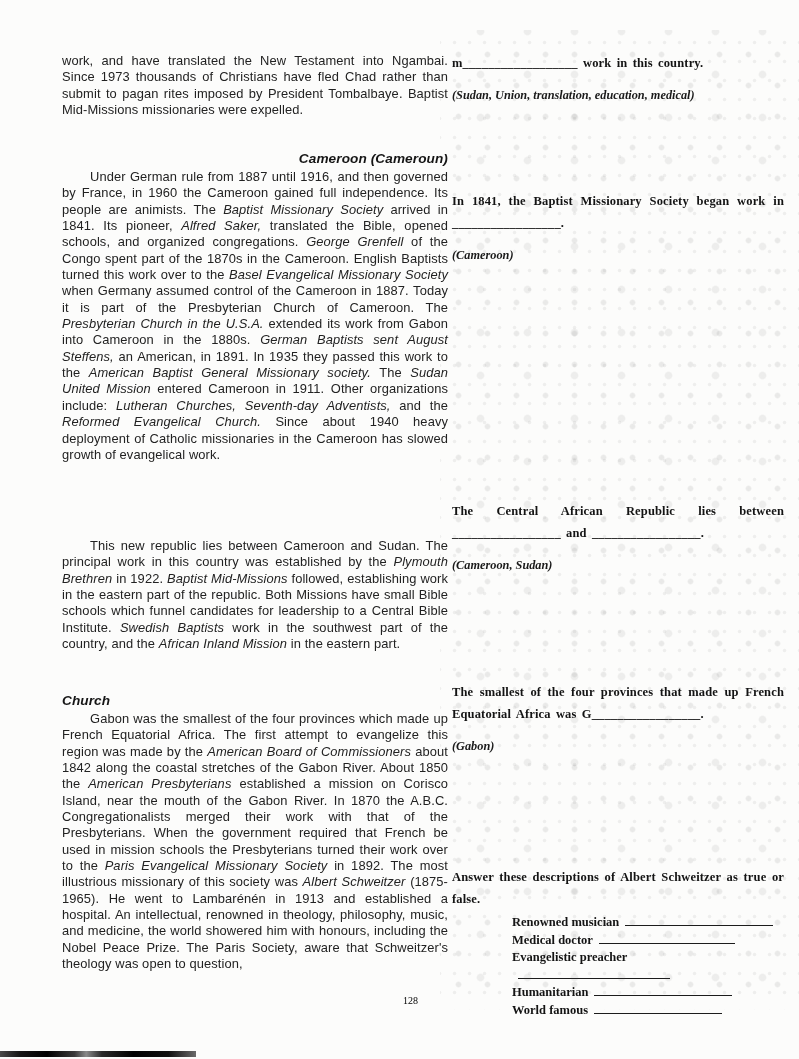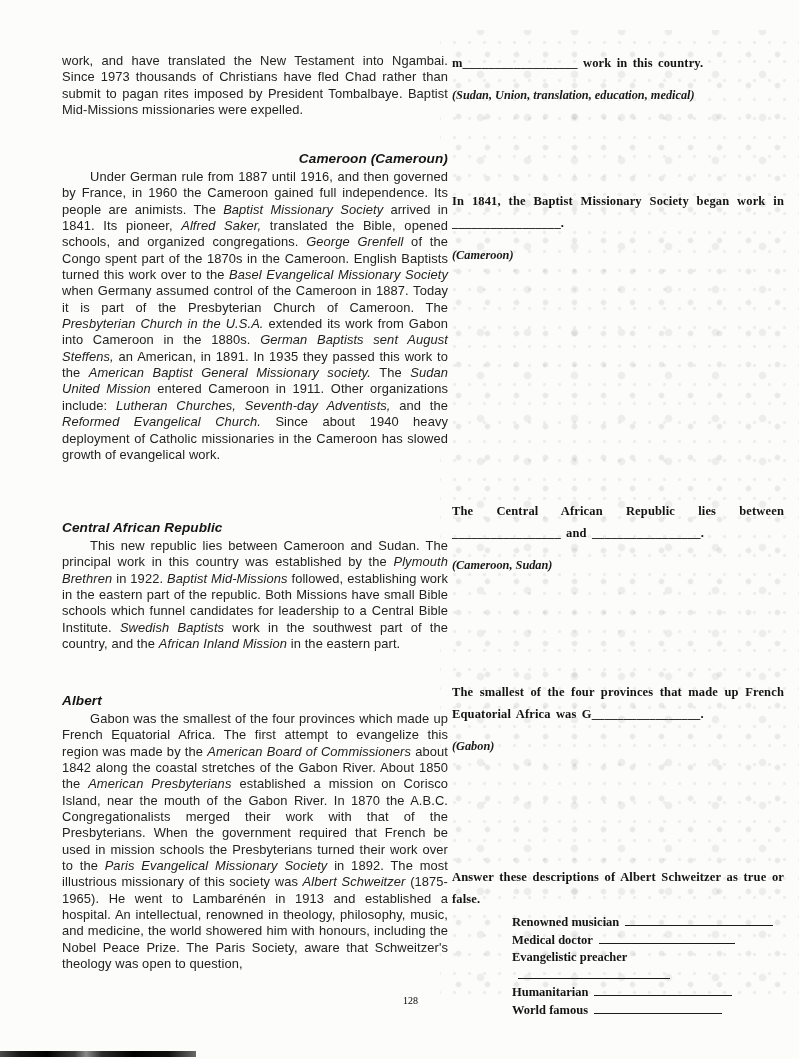--- a/index.html
+++ b/index.html
@@ -136,25 +136,24 @@
 
 <div class="page">
 
   <div class="col-left">
     <p class="body-para" id="para-1">work, and have translated the New Testament into Ngambai. Since 1973 thousands of Christians have fled Chad rather than submit to pagan rites imposed by President Tombalbaye. Baptist Mid-Missions missionaries were expelled.</p>
 
     <h3 class="section-heading" id="heading-1">Cameroon (Cameroun)</h3>
 
     <p class="body-para indent" id="para-2">Under German rule from 1887 until 1916, and then governed by France, in 1960 the Cameroon gained full independence. Its people are animists. The <i>Baptist Missionary Society</i> arrived in 1841. Its pioneer, <i>Alfred Saker,</i> translated the Bible, opened schools, and organized congregations. <i>George Grenfell</i> of the Congo spent part of the 1870s in the Cameroon. English Baptists turned this work over to the <i>Basel Evangelical Missionary Society</i> when Germany assumed control of the Cameroon in 1887. Today it is part of the Presbyterian Church of Cameroon. The <i>Presbyterian Church in the U.S.A.</i> extended its work from Gabon into Cameroon in the 1880s. <i>German Baptists sent August Steffens,</i> an American, in 1891. In 1935 they passed this work to the <i>American Baptist General Missionary society.</i> The <i>Sudan United Mission</i> entered Cameroon in 1911. Other organizations include: <i>Lutheran Churches, Seventh-day Adventists,</i> and the <i>Reformed Evangelical Church.</i> Since about 1940 heavy deployment of Catholic missionaries in the Cameroon has slowed growth of evangelical work.</p>
 
-    <h3 class="section-heading" id="heading-2">Central African Republic</h3>
 
     <p class="body-para indent" id="para-3">This new republic lies between Cameroon and Sudan. The principal work in this country was established by the <i>Plymouth Brethren</i> in 1922. <i>Baptist Mid-Missions</i> followed, establishing work in the eastern part of the republic. Both Missions have small Bible schools which funnel candidates for leadership to a Central Bible Institute. <i>Swedish Baptists</i> work in the southwest part of the country, and the <i>African Inland Mission</i> in the eastern part.</p>
 
-    <h3 class="section-heading" id="heading-3">Albert</h3>
+    <h3 class="section-heading" id="heading-3">Church</h3>
 
     <p class="body-para indent" id="para-4">Gabon was the smallest of the four provinces which made up French Equatorial Africa. The first attempt to evangelize this region was made by the <i>American Board of Commissioners</i> about 1842 along the coastal stretches of the Gabon River. About 1850 the <i>American Presbyterians</i> established a mission on Corisco Island, near the mouth of the Gabon River. In 1870 the A.B.C. Congregationalists merged their work with that of the Presbyterians. When the government required that French be used in mission schools the Presbyterians turned their work over to the <i>Paris Evangelical Missionary Society</i> in 1892. The most illustrious missionary of this society was <i>Albert Schweitzer</i> (1875-1965). He went to Lambarénén in 1913 and established a hospital. An intellectual, renowned in theology, philosophy, music, and medicine, the world showered him with honours, including the Nobel Peace Prize. The Paris Society, aware that Schweitzer's theology was open to question,</p>
   </div>
 
   <div class="col-right">
 
     <div class="exercise" id="exercise-1">
       <p class="prompt">m__________________ work in this country.</p>
       <p class="answers">(Sudan, Union, translation, education, medical)</p>
     </div>

